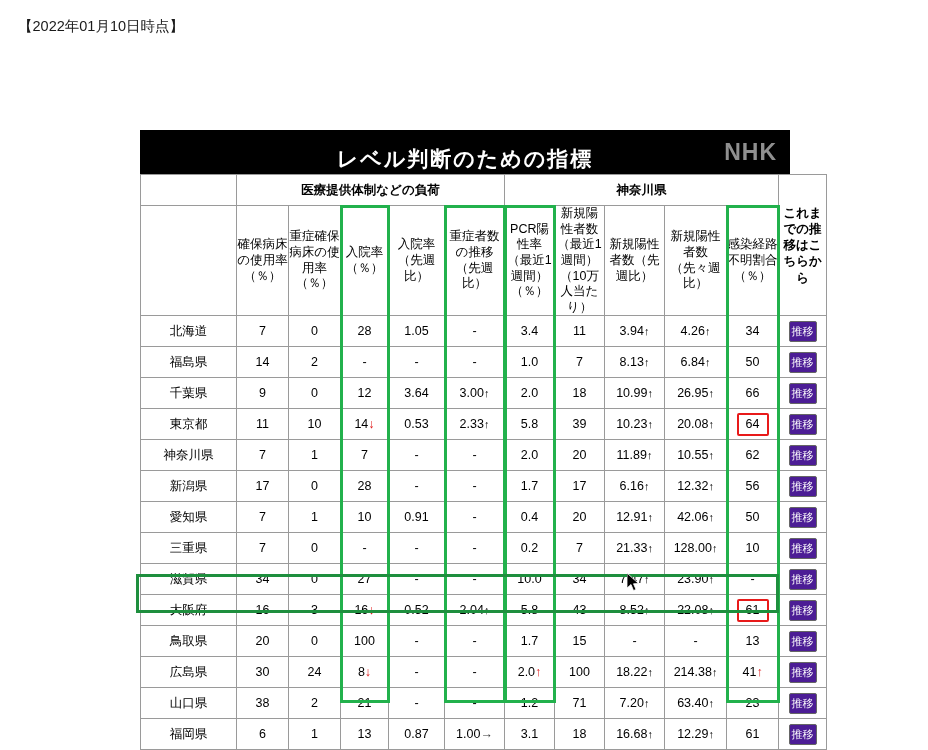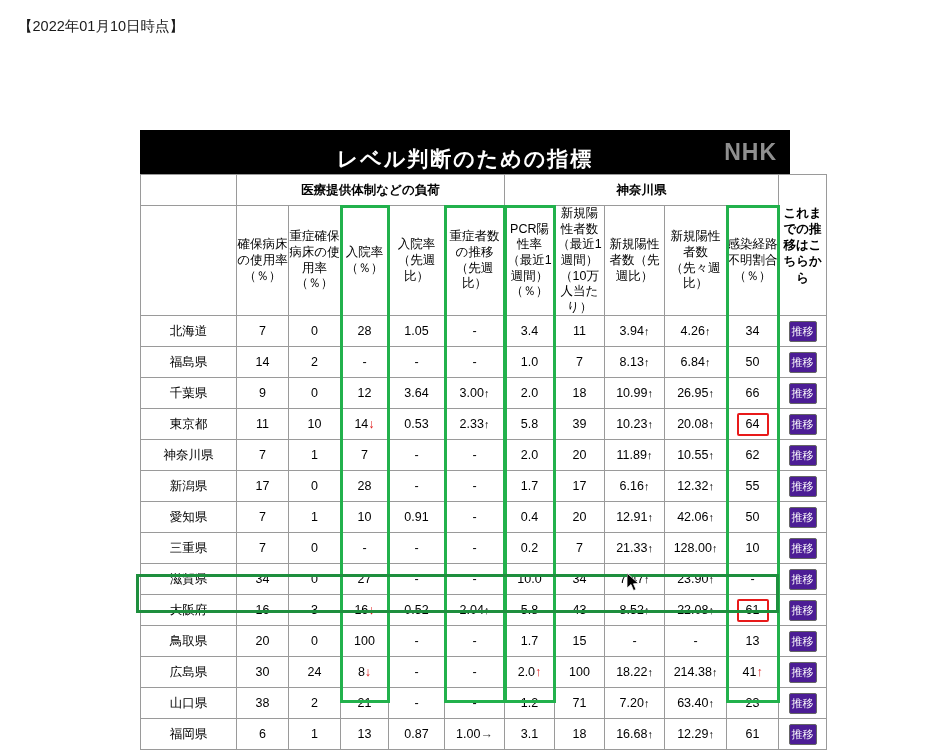--- a/index.html
+++ b/index.html
@@ -267,21 +267,21 @@
           <td class="pref">新潟県</td>
           <td>17</td>
           <td>0</td>
           <td>28</td>
           <td>-</td>
           <td>-</td>
           <td>1.7</td>
           <td>17</td>
           <td>6.16<span class="up">↑</span></td>
           <td>12.32<span class="up">↑</span></td>
-          <td><span class="val">55</span></td>
+          <td><span class="val">56</span></td>
           <td class="btncell"><span class="btn-suii">推移</span></td>
         </tr>
         <tr>
           <td class="pref">愛知県</td>
           <td>7</td>
           <td>1</td>
           <td>10</td>
           <td>0.91</td>
           <td>-</td>
           <td>0.4</td>

